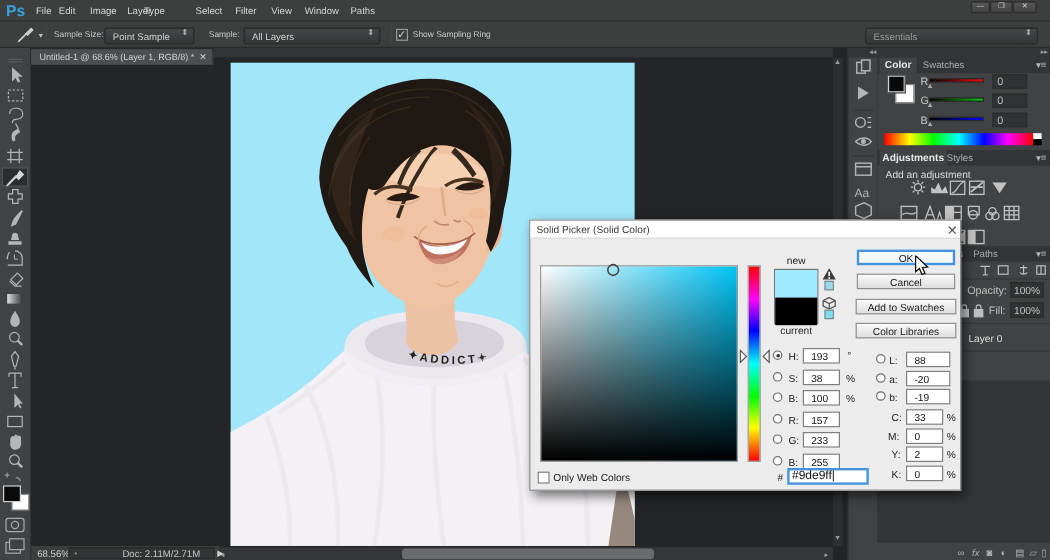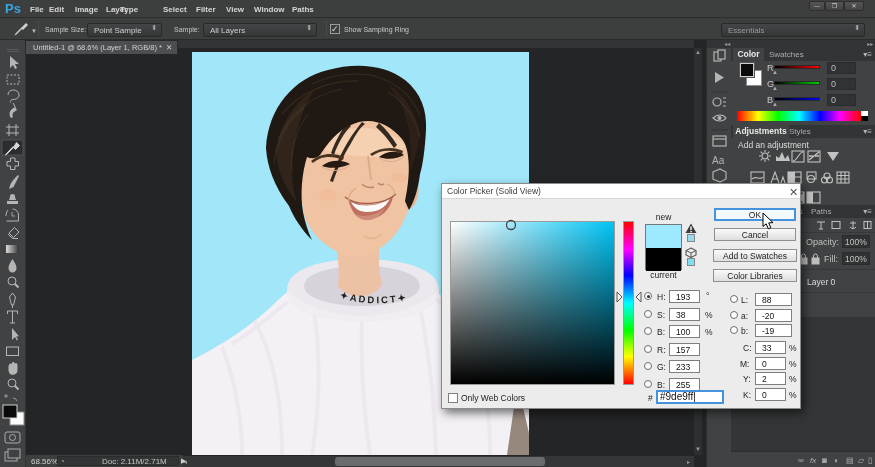--- a/index.html
+++ b/index.html
@@ -1,21 +1,21 @@
 <!DOCTYPE html>
 <html><head>
 <meta charset="utf-8">
 <style>
 * { margin:0; padding:0; box-sizing:border-box; }
 html,body { width:875px; height:467px; overflow:hidden; background:#242526; font-family:"Liberation Sans", sans-serif; }
 #app { position:relative; width:875px; height:467px; }
 .abs { position:absolute; }
 
 #menubar { left:0; top:0; width:875px; height:18px; background:#3d3e3e; border-bottom:1px solid #2c2d2d; }
-.menuitem { position:absolute; top:5px; font-size:8px; color:#d6d6d6;font-weight:bold; }
+.menuitem { position:absolute; top:5px; font-size:8px; color:#d6d6d6; }
 #pslogo { position:absolute; left:5px; top:1px; font-size:13px; font-weight:bold; color:#35a6e0; }
 .winbtn { position:absolute; top:1px; height:10px; background:linear-gradient(#555,#434343); border:1px solid #2e2e2e; border-radius:2px; color:#d8d8d8; font-size:6px; text-align:center; line-height:9px; }
 #optionsbar { left:0; top:18px; width:875px; height:22px; background:#3d3e3e; border-bottom:1px solid #2a2b2b; }
 .optlabel { position:absolute; font-size:7px; color:#c9c9c9; }
 .optdrop { position:absolute; height:14px; background:linear-gradient(#444546,#353637); border:1px solid #272828; border-radius:2px; color:#cfcfcf; font-size:8px; line-height:13px; padding-left:6px; }
 .updown { position:absolute; right:4px; top:1px; font-size:7px; color:#aaa; line-height:5px; }
 .vsep { position:absolute; top:3px; width:1px; height:15px; background:#333; border-right:1px solid #4a4a4a; }
 
 #tabstrip { left:26px; top:40px; width:668px; height:8px; background:#323536; }
 #doctab { left:25px; top:40px; width:153px; height:14px; background:#4c4e4f; border:1px solid #282929; border-bottom:none; color:#d2d2d2; font-size:7.5px; line-height:13px; padding-left:7px; z-index:5; white-space:nowrap; }
@@ -374,21 +374,21 @@
       <span style="position:absolute;left:79px;top:4px;font-style:italic">fx</span>
       <span style="position:absolute;left:91px;top:4px">◙</span>
       <span style="position:absolute;left:103px;top:4px">◐</span>
       <span style="position:absolute;left:115px;top:4px">▤</span>
       <span style="position:absolute;left:127px;top:4px">▱</span>
       <span style="position:absolute;left:137px;top:4px">▯</span>
     </div>
   </div>
 
   <div id="dialog" class="abs">
-    <div id="dlgtitle" class="abs">Color Picker (Solid View)</div>
+    <div id="dlgtitle" class="abs">Solid Picker (Solid Color)</div>
     <div class="abs" style="left:347px;top:2px;font-size:11px;color:#555">✕</div>
     <div id="field" class="abs"></div>
     <svg class="abs" style="left:62px;top:34px" width="14" height="14">
         <circle cx="7" cy="7" r="4.5" fill="none" stroke="#444" stroke-width="1.3"></circle>
       </svg>
     <div id="huebar" class="abs"></div>
     <svg class="abs" style="left:174px;top:107px" width="26" height="12">
       <path d="M1,1 L6,6 L1,11 Z" fill="#f5f5f5" stroke="#555" stroke-width="1"></path>
       <path d="M25,1 L20,6 L25,11 Z" fill="#f5f5f5" stroke="#555" stroke-width="1"></path>
     </svg>

